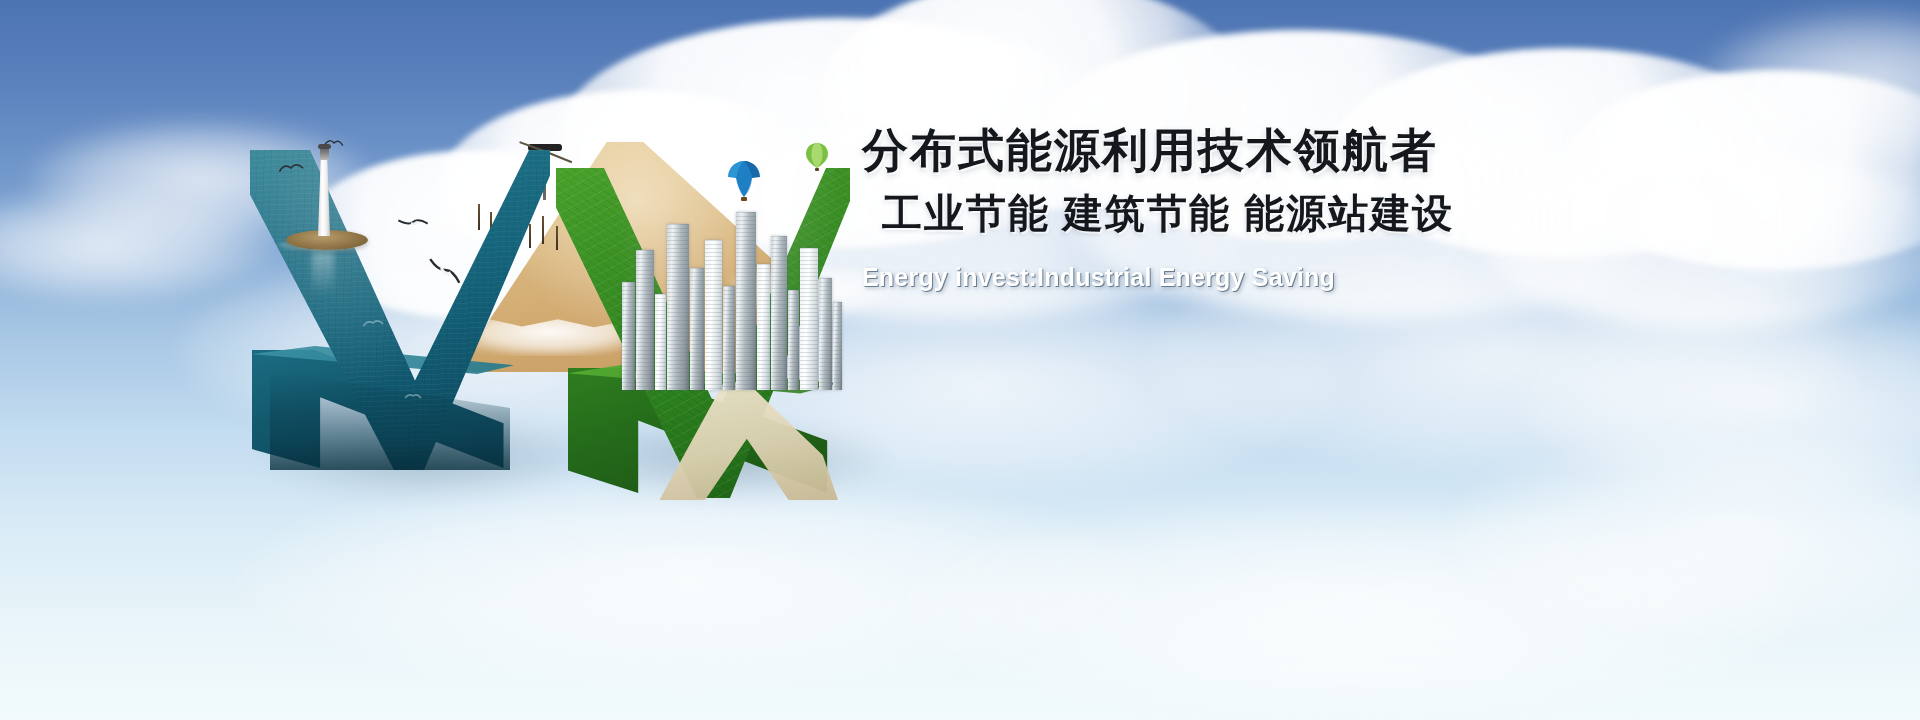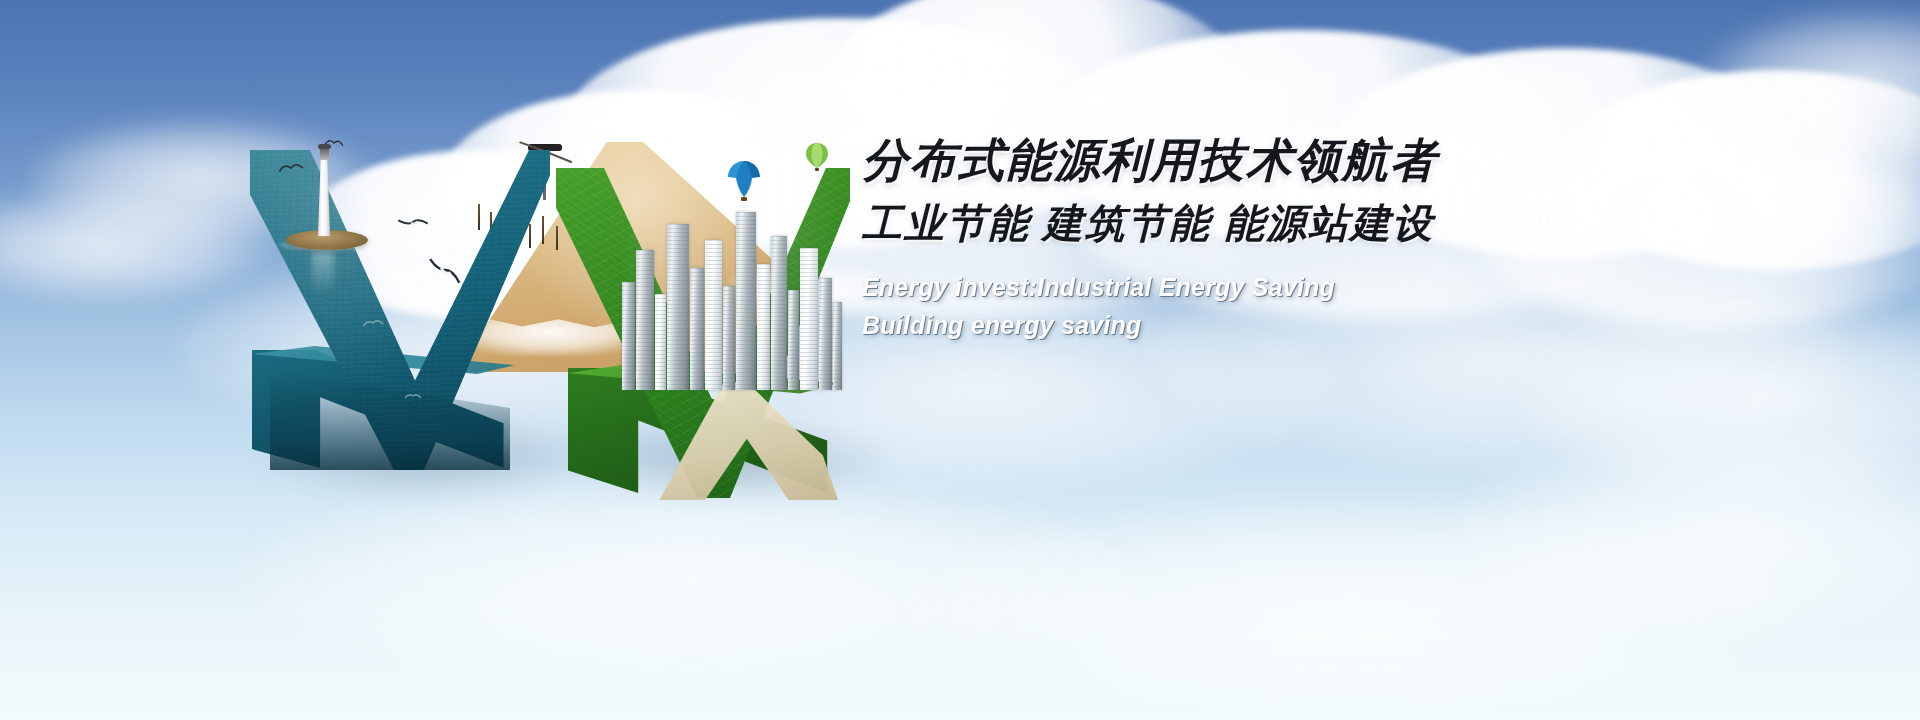--- a/index.html
+++ b/index.html
@@ -242,21 +242,21 @@
   }
 
   
   .balloon { position:absolute; }
 
   
   .person { position:absolute; background:#b5614a; border-radius:1px; }
 
   
   #copy {
-    position:absolute; left:862px; top:136px; width:1010px;font-style:italic;
+    position:absolute; left:862px; top:126px; width:1010px;
   }
   .h1 {
     font-size:46px; font-weight:bold; line-height:1.06;
     color:#14181c; letter-spacing:2px;
     text-shadow:2px 2px 0 rgba(255,255,255,.75), -1px -1px 0 rgba(255,255,255,.5), 0 3px 6px rgba(40,60,80,.25);
   }
   .sub {
     margin-top:16px;
     font-size:23px; font-weight:bold; line-height:1.1;
     color:#ffffff; letter-spacing:.3px;
@@ -266,20 +266,21 @@
     margin-top:26px;
     font-size:38px; font-weight:bold; line-height:1.12;
     color:#14181c; letter-spacing:2px;
     text-shadow:2px 2px 0 rgba(255,255,255,.7), 0 2px 5px rgba(40,60,80,.2);
   }
   .h3 {
     margin-top:16px;
     font-size:40px; font-weight:bold; line-height:1.12;
     color:#14181c; letter-spacing:2px;
     text-shadow:2px 2px 0 rgba(255,255,255,.7), 0 2px 5px rgba(40,60,80,.2);
+    margin-left:20px;
   }
   .en {
     font-size:25px; font-weight:bold; line-height:1.52;
     color:#ffffff; letter-spacing:.2px;
     text-shadow:1px 1px 0 rgba(95,115,135,.9), 2px 2px 4px rgba(70,95,120,.4);
   }
   #enblock { margin-top:22px; }
 </style>
 </head>
 <body>
@@ -431,18 +432,17 @@
   <div id="copy">
 
     <div class="h1">分布式能源利用技术领航者</div>
 
 
 
     <div class="h3">工业节能  建筑节能  能源站建设</div>
 
     <div id="enblock">
       <div class="en">Energy invest:Industrial Energy Saving</div>
-      <div class="en">Building energy saving</div>
     </div>
 
   </div>
 
 </div>
 
 </body></html>

